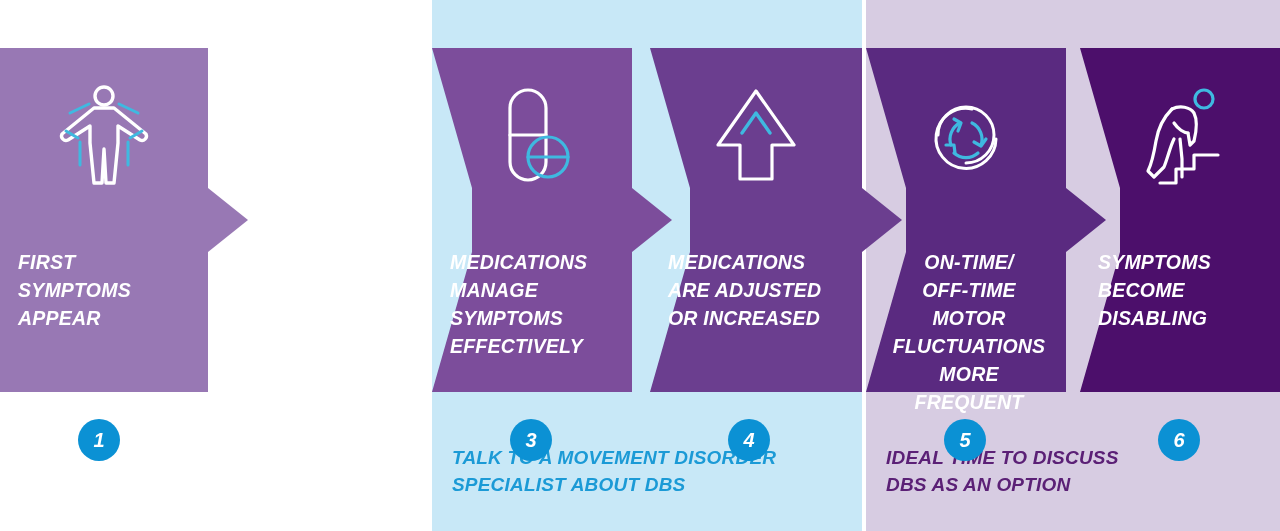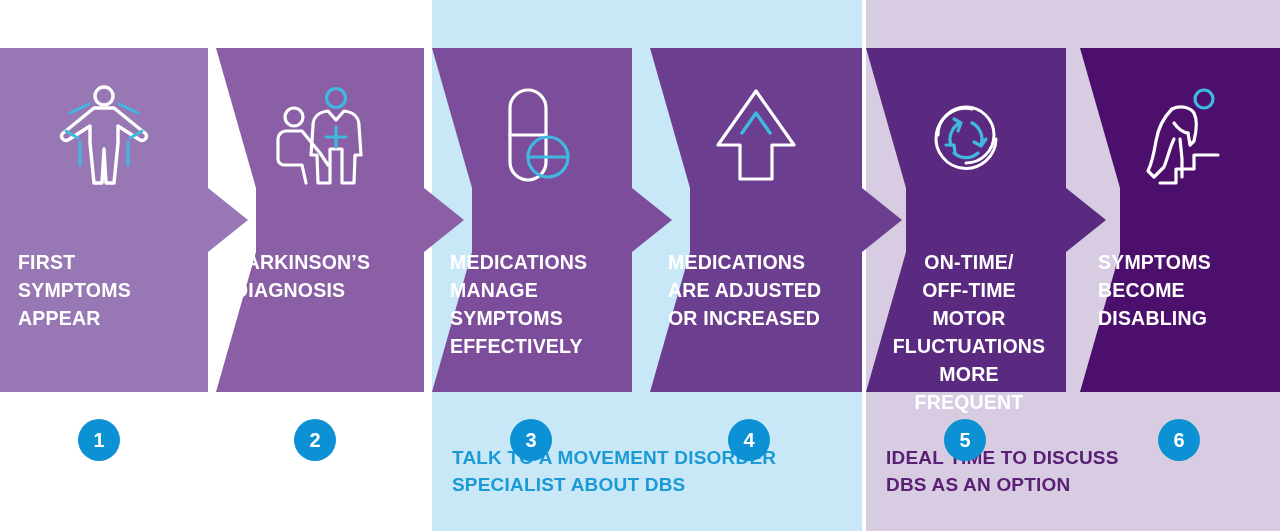--- a/index.html
+++ b/index.html
@@ -11,20 +11,21 @@
     width: 1280px;
     height: 531px;
     font-family: "Liberation Sans", sans-serif;
     overflow: hidden;
   }
   #stage {
     position: relative;
     width: 1280px;
     height: 393px;
     background: #ffffff;
+    font-style: italic;
   }
 
   
   .band {
     position: absolute;
     top: 0;
     height: 531px;
   }
   .band-blue   { left: 432px; width: 430px; background: #c8e8f7; }
   .band-violet { left: 866px; width: 414px; background: #d7cce2; }
@@ -135,45 +136,20 @@
       </div>
       <div class="card-label">FIRST
 SYMPTOMS
 APPEAR</div>
     </div>
     <div class="badge" style="left:78px; top:371px;">
       <span>1</span>
     </div>
   </div>
 
-  <div class="card" style="left:216px; width:208px;">
-    <div class="card-shape">
-      <svg viewBox="0 0 208 344" preserveAspectRatio="none">
-        <path d="M0,0 H208 V140 L248,172 L208,204 V344 H0 L40,204 V140 Z" fill="#8a5fa6"></path>
-      </svg>
-    </div>
-    <div class="card-inner">
-      <div class="icon-wrap">
-        <svg width="96" height="104" viewBox="0 0 96 104" fill="none" stroke-linecap="round" stroke-linejoin="round">
-
-          <circle cx="64" cy="15" r="9.5" stroke="#3fb9e0" stroke-width="3.2"></circle>
-          <path d="M56 28 L64 37 L72 28 C82 29 87 35 87 43 L89 72 H83 L82 100 H70 L70 66 H58 L58 100 H46 L45 72 H39 L41 43 C41 35 46 29 56 28 Z" stroke="#ffffff" stroke-width="3.2" fill="none"></path>
-          <path d="M64 44 V64 M54 54 H74" stroke="#3fb9e0" stroke-width="3.2"></path>
-
-          <circle cx="22" cy="34" r="9" stroke="#ffffff" stroke-width="3.2"></circle>
-          <path d="M14 48 H30 L48 70 L56 82 M14 48 a8 8 0 0 0 -8 8 V76 a6 6 0 0 0 6 6 H30 L34 100" stroke="#ffffff" stroke-width="3.2" fill="none"></path>
-        </svg>
-      </div>
-      <div class="card-label">PARKINSON’S
-DIAGNOSIS</div>
-    </div>
-    <div class="badge" style="left:78px; top:371px;">
-      <span>2</span>
-    </div>
-  </div>
 
   <div class="card" style="left:432px; width:200px;">
     <div class="card-shape">
       <svg viewBox="0 0 200 344" preserveAspectRatio="none">
         <path d="M0,0 H200 V140 L240,172 L200,204 V344 H0 L40,204 V140 Z" fill="#7c4d9b"></path>
       </svg>
     </div>
     <div class="card-inner">
       <div class="icon-wrap">
         <svg width="96" height="104" viewBox="0 0 96 104" fill="none" stroke-linecap="round" stroke-linejoin="round">

